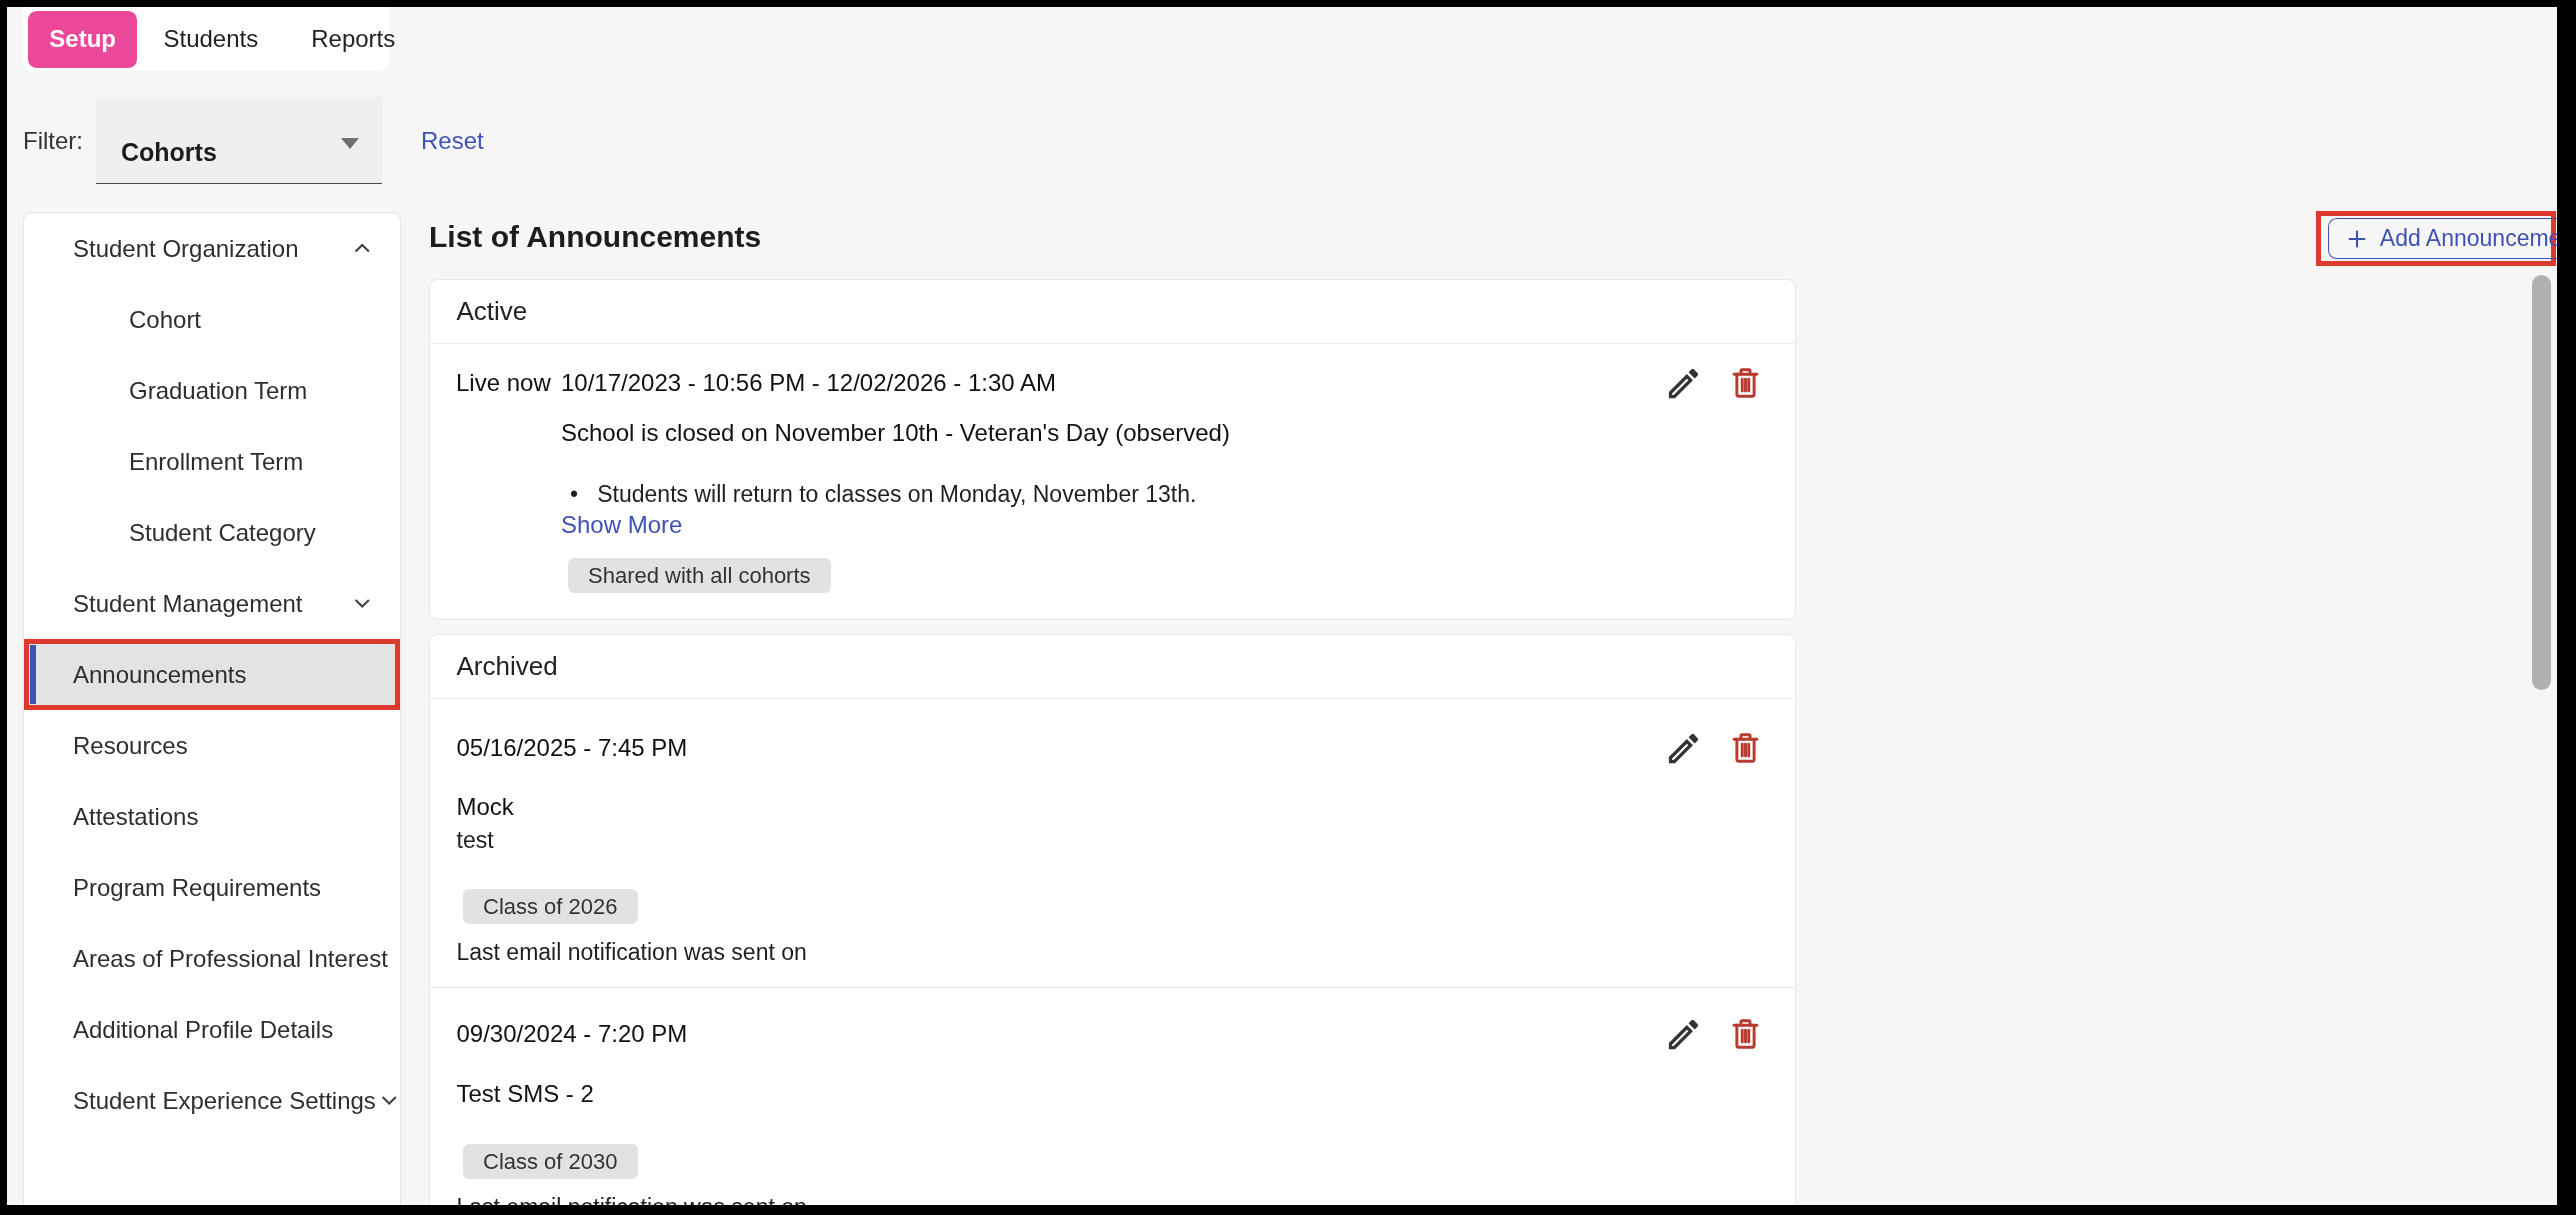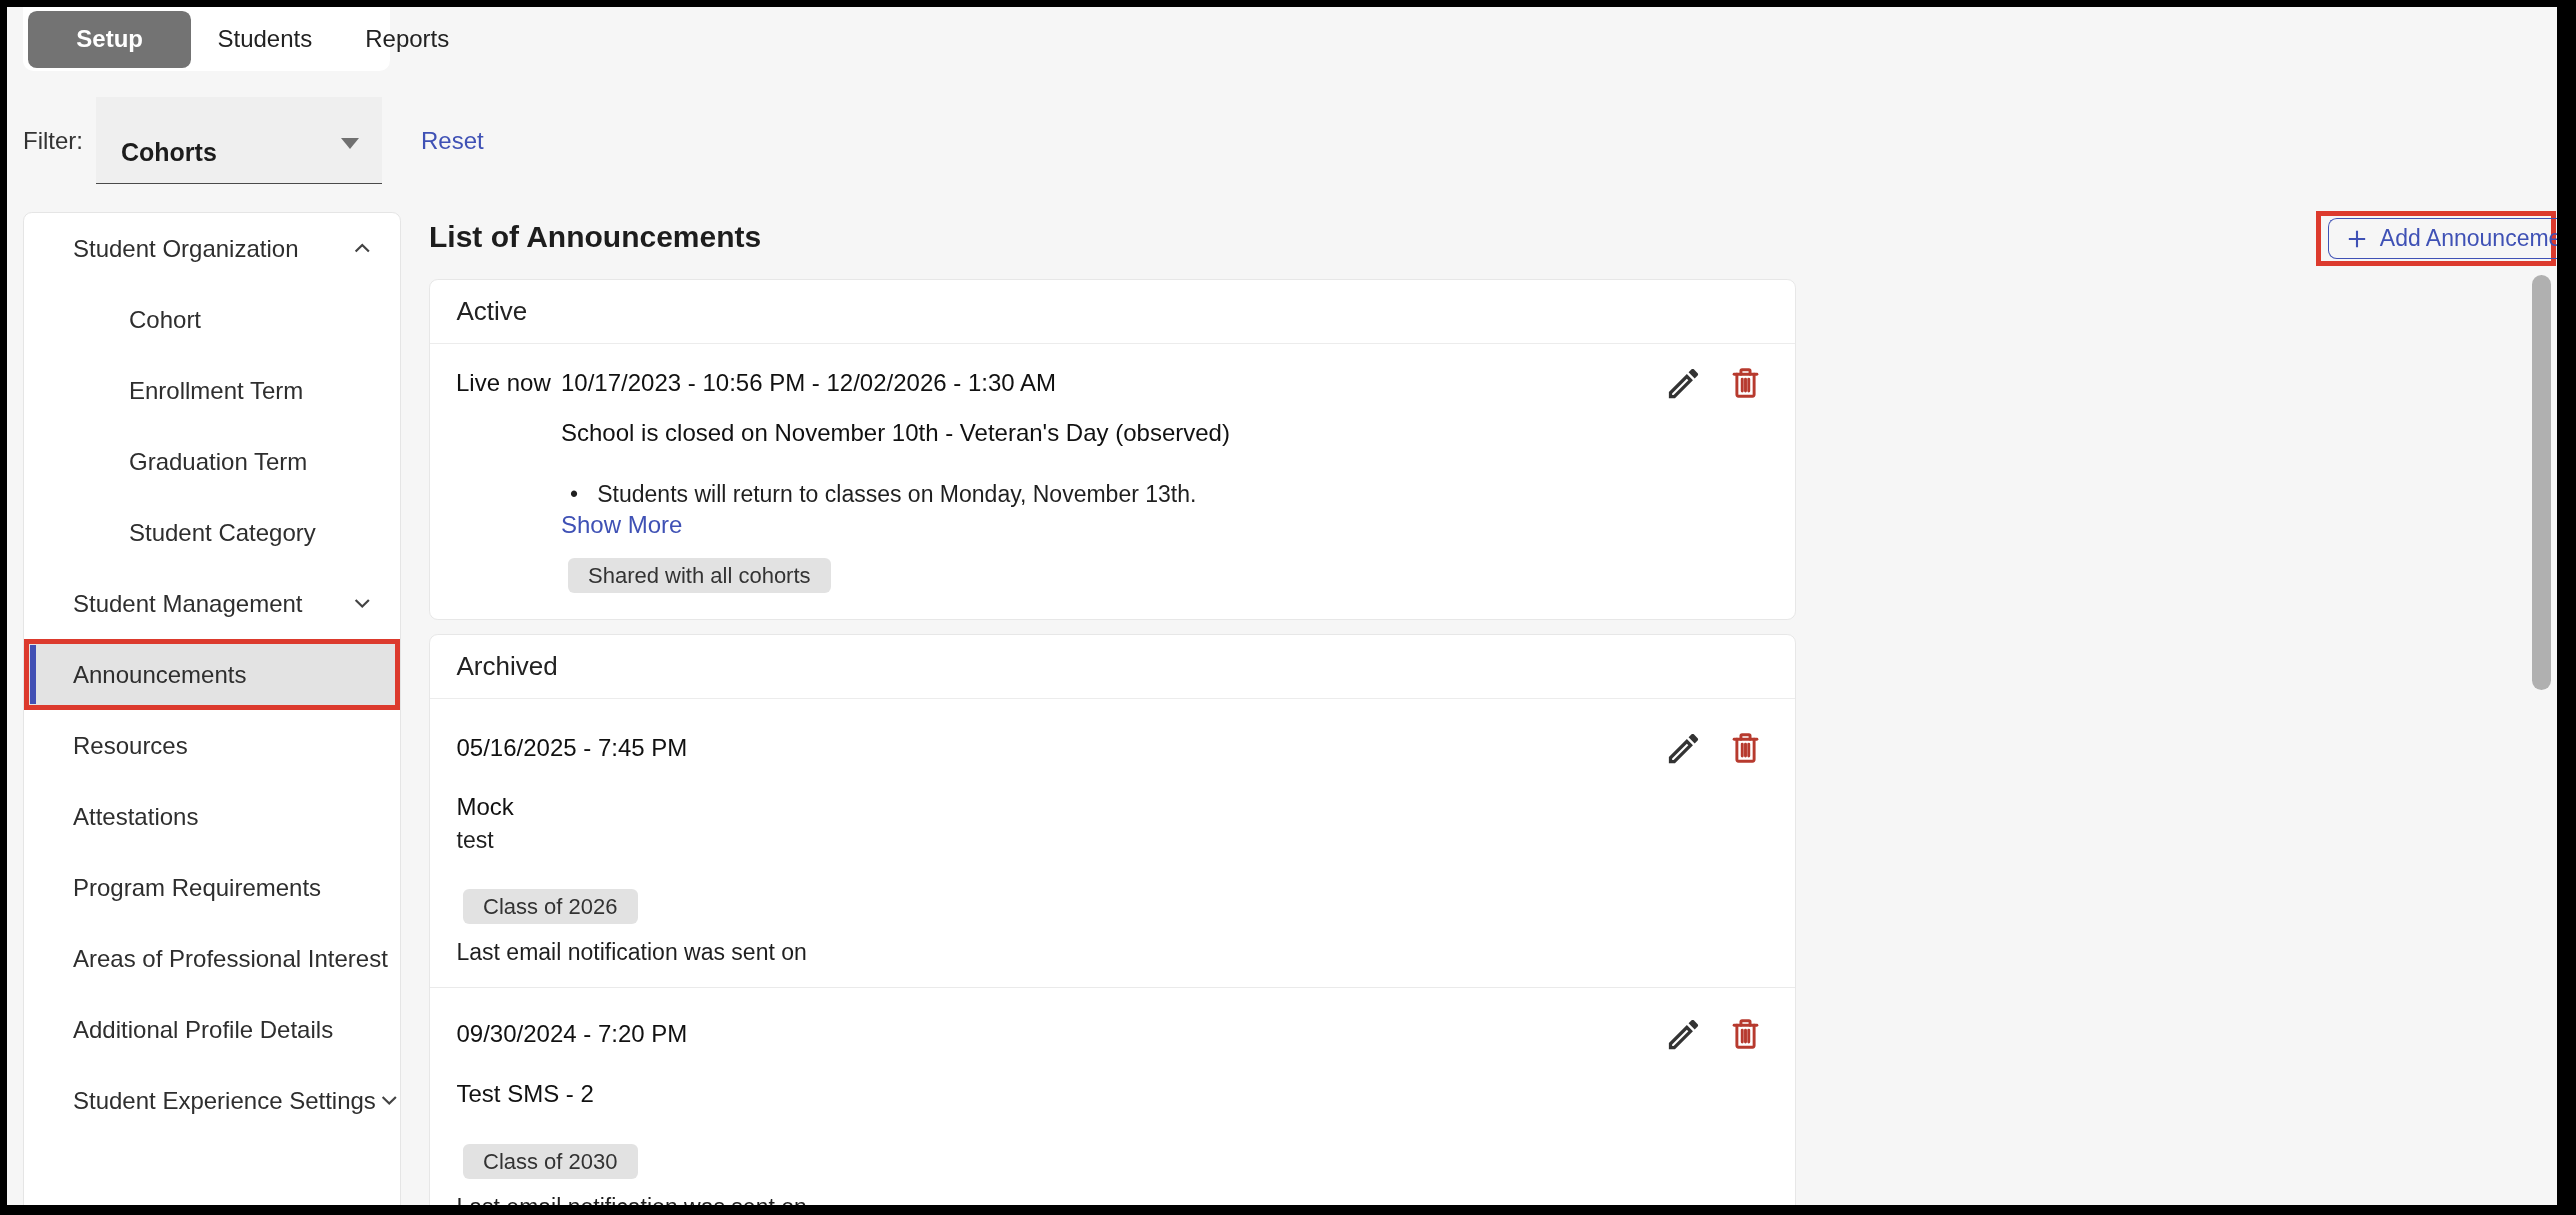--- a/index.html
+++ b/index.html
@@ -12,21 +12,21 @@
   .frame.top { left:0; top:0; width:2576px; height:7px; }
   .frame.left { left:0; top:0; width:7px; height:1216px; }
   .frame.right { right:0; top:0; width:19.4px; height:1216px; }
   .frame.bottom { left:0; bottom:0; width:2576px; height:11.5px; }
 
   
   .tabbar { position:absolute; left:23px; top:7px; width:367px; height:64px;
             background:#fff; border-radius:0 0 10.6px 10.6px; display:flex; align-items:center; padding:3.5px 5.3px; }
   .tab { height:57px; display:flex; align-items:center; justify-content:center;
          padding:0 26.5px; font-size:24px; color:#222; cursor:pointer; white-space:nowrap; }
-  .tab.active { background:#737373; color:#fff; border-radius:8.8px; font-weight:bold; padding:0 48px; }
+  .tab.active { background:#ec4899; color:#fff; border-radius:8.8px; font-weight:bold; padding:0 21px; }
 
   
   .filter-row { position:absolute; left:23px; top:97px; height:87px; display:flex; align-items:center; }
   .filter-label { font-size:24px; color:#333; margin-right:13px; }
   .select { position:relative; width:286px; height:87px; background:#efefef; border-bottom:1.8px solid #4a4a4a;
             display:flex; align-items:center; padding:25px 25px 0 25px; cursor:pointer; }
   .select-value { font-size:25px; color:#1c1c1c;font-weight:bold; }
   .caret { position:absolute; right:23px; top:41px; width:0; height:0;
            border-left:9.7px solid transparent; border-right:9.7px solid transparent; border-top:11.5px solid #707070; }
   .reset-link { margin-left:39px; font-size:24px; color:#3f51b5; cursor:pointer; }
@@ -100,24 +100,24 @@
       <span class="chev">
         <svg width="26.5" height="26.5" viewBox="0 0 24 24" fill="none" stroke="#444" stroke-width="2">
             <path d="M6 15l6-6 6 6"></path>
           </svg>
       </span>
     </div>
     <div class="side-row child">
       <span>Cohort</span>
     </div>
     <div class="side-row child">
+      <span>Graduation Term</span>
+    </div>
+    <div class="side-row child">
       <span>Enrollment Term</span>
-    </div>
-    <div class="side-row child">
-      <span>Graduation Term</span>
     </div>
     <div class="side-row child">
       <span>Student Category</span>
     </div>
     <div class="side-row">
       <span>Student Management</span>
       <span class="chev">
         <svg width="26.5" height="26.5" viewBox="0 0 24 24" fill="none" stroke="#444" stroke-width="2">
             <path d="M6 9l6 6 6-6"></path>
           </svg>

